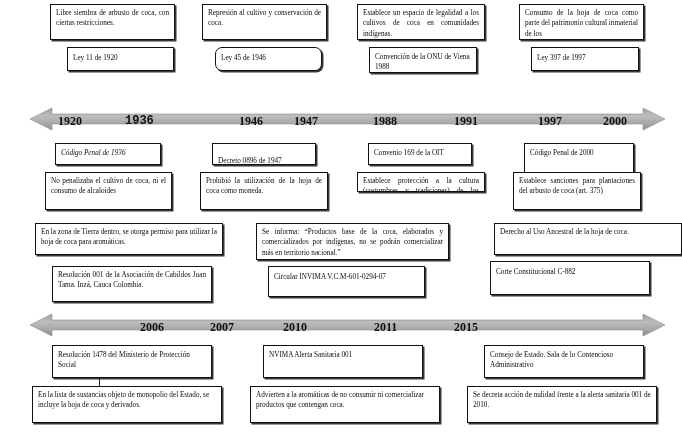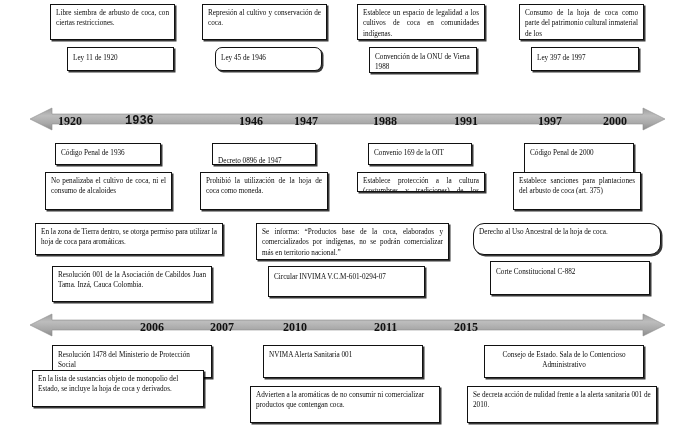--- a/index.html
+++ b/index.html
@@ -91,21 +91,21 @@
     <span class="year" style="left:28px;top:8px;">1920</span>
     <span class="year" style="left:95px;top:8px;font-family:Liberation Mono, monospace;">1936</span>
     <span class="year" style="left:186px;top:8px;margin-left:23px;">1946</span>
     <span class="year" style="left:264px;top:8px;">1947</span>
     <span class="year" style="left:343px;top:8px;">1988</span>
     <span class="year" style="left:424px;top:8px;">1991</span>
     <span class="year" style="left:508px;top:8px;">1997</span>
     <span class="year" style="left:573px;top:8px;">2000</span>
   </div>
 
-  <div class="box left" style="left:55px;top:143px;width:106px;height:22px;padding-top:4px;">
+  <div class="box left" style="left:55px;top:143px;width:106px;height:22px;padding-top:4px;font-style:italic;">
     <p>Código Penal de 1936</p>
   </div>
   <div class="box left" style="left:212px;top:143px;width:104px;height:22px;padding-top:12px;">
     <p>Decreto 0896 de 1947</p>
   </div>
   <div class="box left" style="left:368px;top:143px;width:104px;height:22px;padding-top:4px;">
     <p>Convenio 169 de la OIT</p>
   </div>
   <div class="box left" style="left:524px;top:143px;width:110px;height:30px;padding-top:4px;">
     <p>Código Penal de 2000</p>
@@ -123,21 +123,21 @@
   <div class="box" style="left:513px;top:172px;width:128px;height:38px;">
     <p>Establece sanciones para plantaciones del arbusto de coca (art. 375)</p>
   </div>
 
   <div class="box left" style="left:35px;top:223px;width:188px;height:32px;">
     <p>En la zona de Tierra dentro, se otorga permiso para utilizar la hoja de coca para aromáticas.</p>
   </div>
   <div class="box" style="left:256px;top:223px;width:193px;height:37px;">
     <p>Se informa: “Productos base de la coca, elaborados y comercializados por indígenas, no se podrán comercializar más en territorio nacional.”</p>
   </div>
-  <div class="box left" style="left:473px;top:223px;width:188px;height:32px;border-radius:11px;">
+  <div class="box left" style="left:494px;top:223px;width:188px;height:32px;">
     <p>Derecho al Uso Ancestral de la hoja de coca.</p>
   </div>
 
   <div class="box" style="left:52px;top:266px;width:160px;height:36px;">
     <p>Resolución 001 de la Asociación de Cabildos Juan Tama. Inzá, Cauca Colombia.</p>
   </div>
   <div class="box left" style="left:268px;top:266px;width:157px;height:31px;padding-top:5px;">
     <p>Circular INVIMA V.C.M-601-0294-07</p>
   </div>
   <div class="box left" style="left:490px;top:261px;width:160px;height:34px;padding-top:5px;">
@@ -163,27 +163,27 @@
     <span class="year" style="left:344px;top:8px;">2011</span>
     <span class="year" style="left:424px;top:8px;">2015</span>
   </div>
 
   <div class="box left" style="left:52px;top:345px;width:160px;height:33px;padding-top:4px;">
     <p>Resolución 1478 del Ministerio de Protección Social</p>
   </div>
   <div class="box left" style="left:263px;top:345px;width:160px;height:33px;padding-top:4px;">
     <p>NVIMA Alerta Sanitaria 001</p>
   </div>
-  <div class="box left" style="left:484px;top:345px;width:160px;height:33px;padding-top:4px;text-align:center;">
+  <div class="box left" style="left:484px;top:345px;width:160px;height:33px;padding-top:4px;">
     <p>Consejo de Estado. Sala de lo Contencioso Administrativo</p>
   </div>
 
   <div class="connector" style="left:99px;top:378px;height:8px;"></div>
 
-  <div class="box left" style="left:32px;top:370px;width:172px;height:37px;">
+  <div class="box left" style="left:32px;top:386px;width:190px;height:37px;">
     <p>En la lista de sustancias objeto de monopolio del Estado, se incluye la hoja de coca y derivados.</p>
   </div>
   <div class="box left" style="left:250px;top:386px;width:190px;height:37px;">
     <p>Advierten a la aromáticas de no consumir ni comercializar productos que contengan coca.</p>
   </div>
   <div class="box left" style="left:467px;top:386px;width:190px;height:37px;">
     <p>Se decreta acción de nulidad frente a la alerta sanitaria 001 de 2010.</p>
   </div>
 
 </div>

